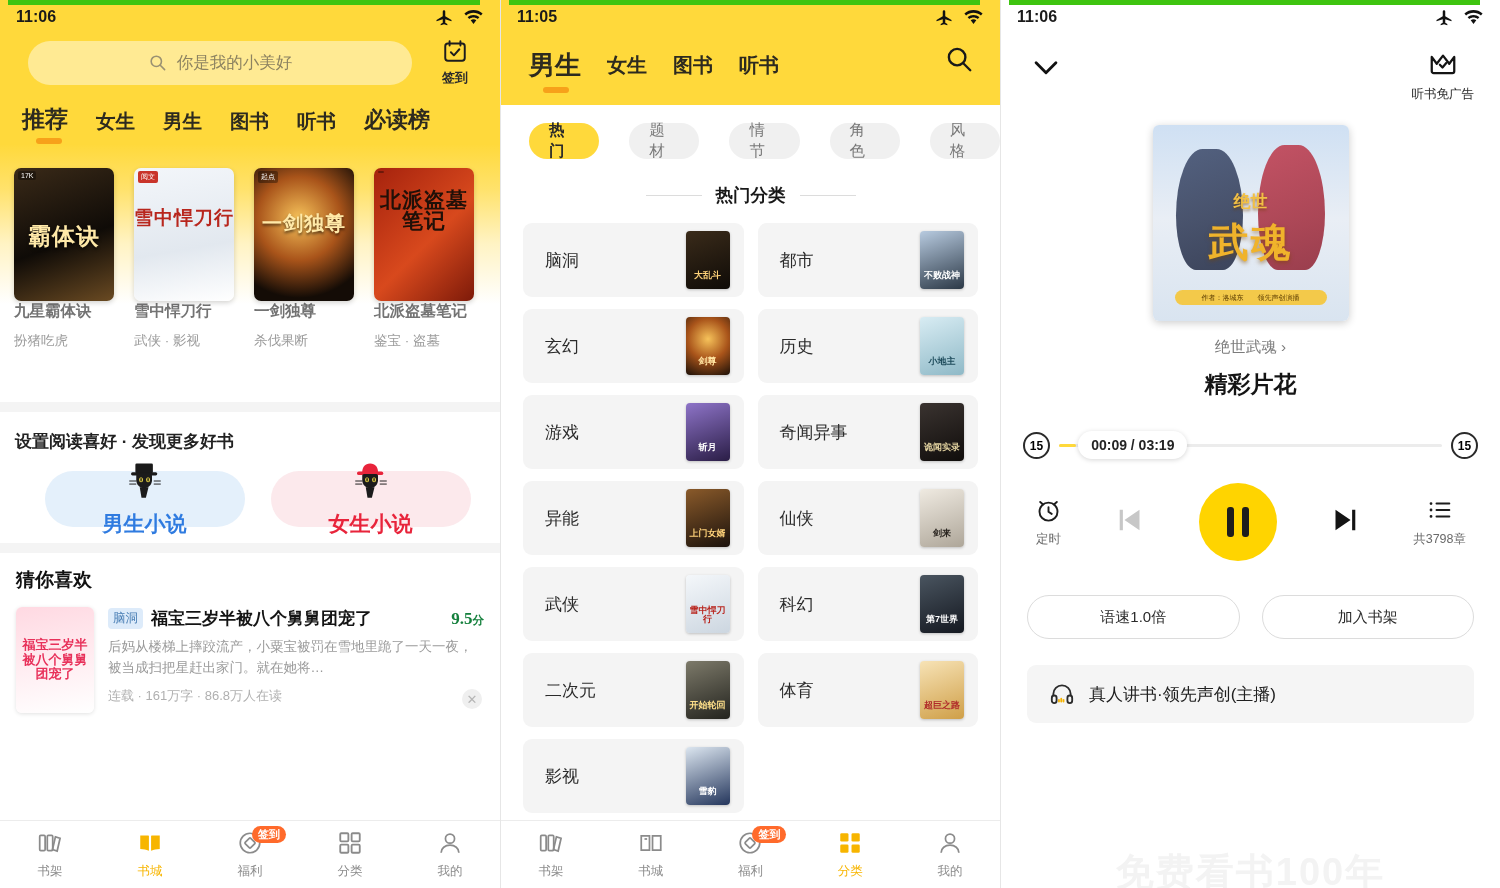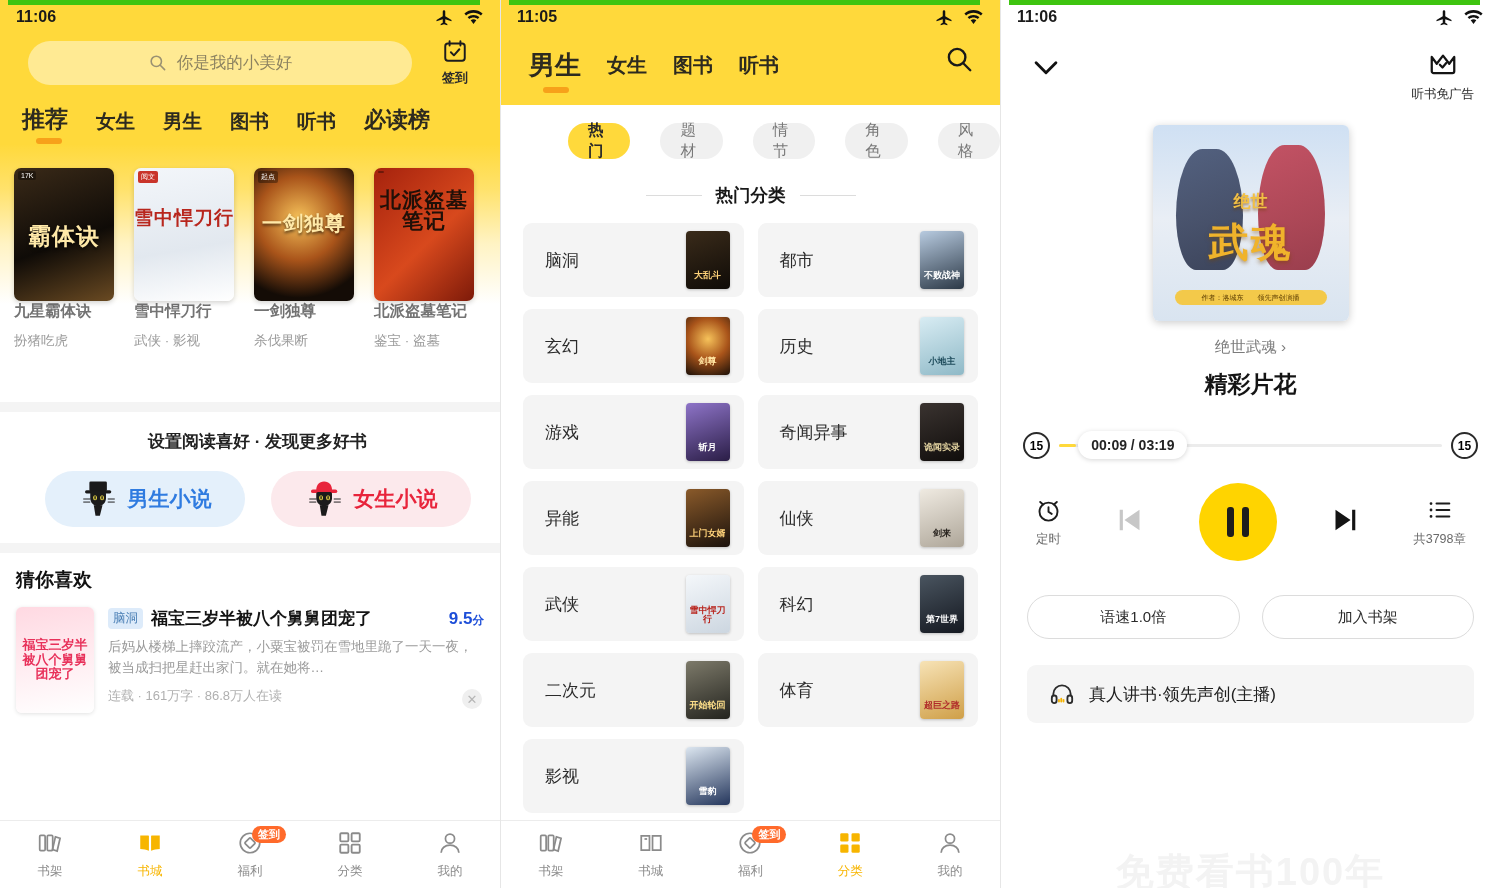--- a/index.html
+++ b/index.html
@@ -48,40 +48,40 @@
   .cover .tag { position:absolute; top:3px; left:4px; font-size:7px; color:#fff; background:rgba(0,0,0,.35);
                 padding:1px 3px; border-radius:2px;}
   .cover .ctitle { position:absolute; left:0; right:0; top:42%; text-align:center; color:#ffe9a8;
                    font-size:23px; font-weight:bold; line-height:1.05; letter-spacing:1px;
                    text-shadow:0 2px 3px rgba(0,0,0,.6); }
   .bk-name { font-size:15.5px; font-weight:bold; color:#737373; margin-top:0; line-height:1.25; }
   .bk-sub { font-size:13.5px; color:#9b9b9b; margin-top:12px; }
 
   .divider { height:10px; background:#f4f4f4; }
 
-  .pref { text-align:center; padding:18px 0 16px;margin-left:15px; }
+  .pref { padding:18px 0 16px;margin-left:15px; }
   .pref h3 { font-size:17px; color:#222; font-weight:bold; }
   .pref .btns { display:flex; justify-content:center; gap:26px; margin-top:18px; }
   .pillbtn { width:200px; height:56px; border-radius:28px; display:flex; align-items:center;
-             justify-content:center; gap:8px; font-size:21px; font-weight:bold; }
+             justify-content:center; gap:8px; font-size:21px; font-weight:bold;flex-direction:column; }
   .pill-boy { background:#E4F0FB; color:#2F7BE0; }
   .pill-girl { background:#FCE9EC; color:#E8243B; }
 
   .guess { padding:14px 16px 0 16px; }
   .guess h3 { font-size:19px; font-weight:bold; color:#111; }
   .rec { display:flex; gap:14px; margin-top:14px; position:relative; }
   .rec-cover { width:78px; height:106px; border-radius:6px; overflow:hidden; position:relative; flex:none;
                background:linear-gradient(170deg,#ffd9e2,#ffeef2 55%,#fff); box-shadow:0 1px 4px rgba(0,0,0,.12);}
   .rec-cover .rtxt { position:absolute; inset:0; display:flex; align-items:center; justify-content:center;
                      text-align:center; font-size:13px; font-weight:bold; color:#e8315a; line-height:1.15; padding:4px;}
   .rec-main { flex:1; min-width:0; }
   .rec-titleline { display:flex; align-items:center; gap:8px; }
   .chip-nd { font-size:12.5px; background:#DDEBFA; color:#4A7FB5; padding:2px 5px; border-radius:4px; flex:none; }
   .rec-title { font-size:17px; font-weight:bold; color:#141414; flex:1; white-space:nowrap; overflow:hidden;}
-  .rec-score { font-size:17px; font-weight:bold; color:#1d4ed8; flex:none; }
+  .rec-score { font-size:17px; font-weight:bold; color:#15803d; flex:none;font-family:Liberation Serif, serif; }
   .rec-score span { font-size:11.5px; }
   .rec-desc { font-size:13.5px; color:#9a9a9a; line-height:1.55; margin-top:7px; }
   .rec-meta { font-size:13px; color:#b0b0b0; margin-top:8px; }
   .rec-close { position:absolute; right:2px; bottom:4px; width:20px; height:20px; border-radius:50%;
                background:#efefef; color:#b5b5b5; font-size:13px; display:flex; align-items:center; justify-content:center;}
 
   
   .tabbar { position:absolute; left:0; right:0; bottom:0; height:68px; background:#fff;
             border-top:1px solid #ececec; display:flex; align-items:center; }
   .tb { flex:1; text-align:center; position:relative; }
@@ -92,21 +92,21 @@
 
   
   .p2-head { background:#FFD93B; height:105px; position:relative; }
   .p2-tabs { display:flex; align-items:center; gap:26px; padding:14px 0 0 28px; }
   .p2-tabs .t { font-size:20px; font-weight:bold; color:#2d2a1f; position:relative; padding-bottom:12px;}
   .p2-tabs .t.active { font-size:26px; }
   .p2-tabs .t.active::after { content:""; position:absolute; left:14px; bottom:2px; width:26px; height:6px;
                               border-radius:3px; background:#F7A11A; }
   .p2-search { position:absolute; right:26px; top:44px; }
 
-  .chips { display:flex; gap:30px; padding:18px 0 0 28px;margin-left:39px; }
+  .chips { display:flex; gap:30px; padding:18px 0 0 28px; }
   .chip { height:36px; padding:0 20px; border-radius:18px; background:#f0f0f0; color:#787878;
           font-size:15.5px; display:flex; align-items:center; }
   .chip.on { background:#FFD93B; color:#2a2a2a; font-weight:bold; }
 
   .sec-title { display:flex; align-items:center; justify-content:center; gap:14px; margin-top:24px; }
   .sec-title .ln { width:56px; height:1px; background:#dcdcdc; }
   .sec-title h4 { font-size:17.5px; font-weight:bold; color:#181818; }
 
   .catgrid { display:grid; grid-template-columns:1fr 1fr; gap:12px 14px; padding:16px 22px 0 22px; }
   .cat { height:74px; background:#f4f4f4; border-radius:9px; display:flex; align-items:center;

